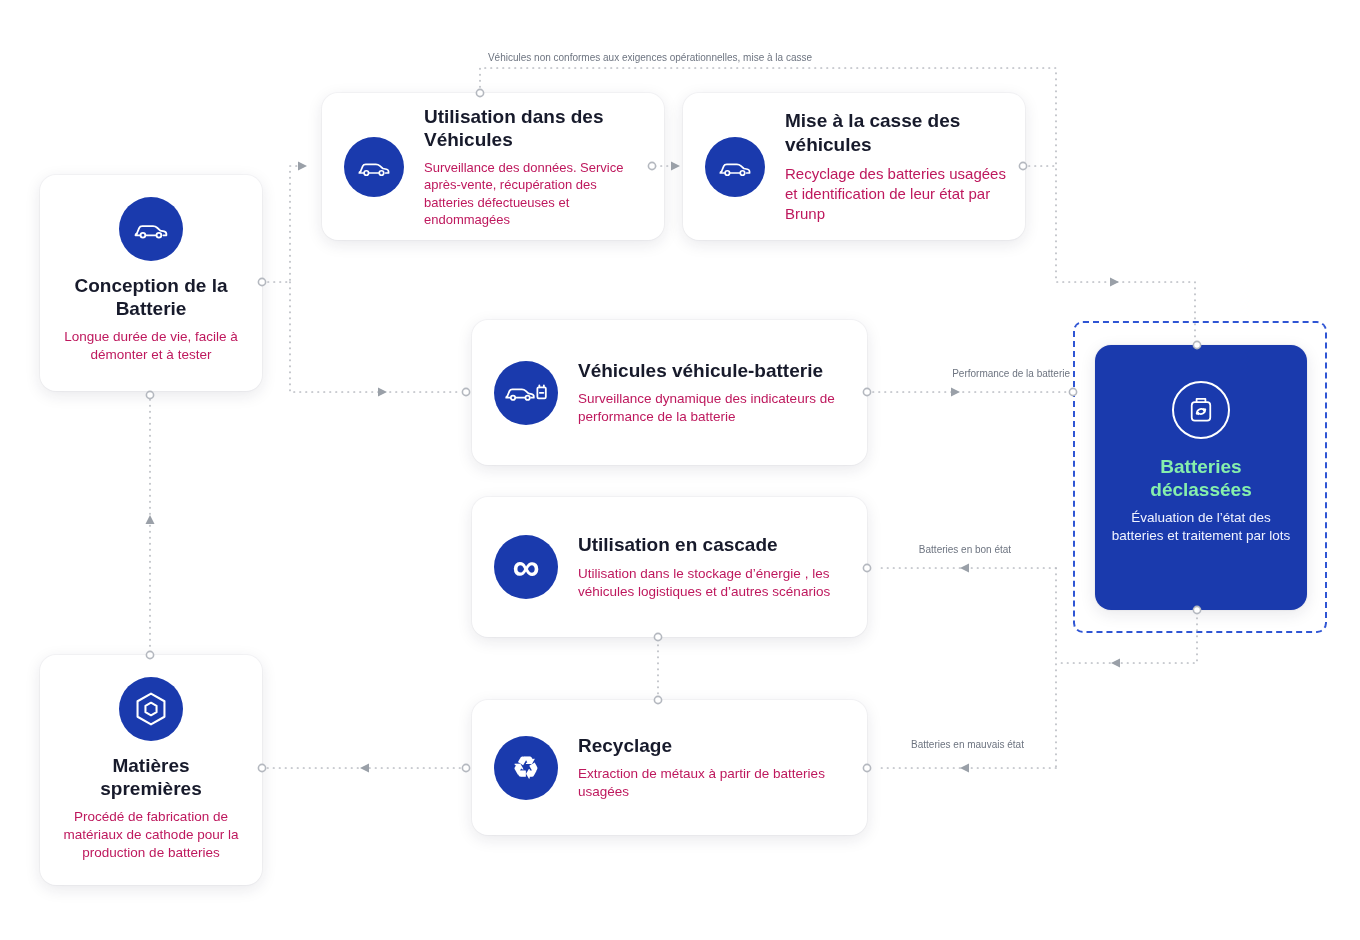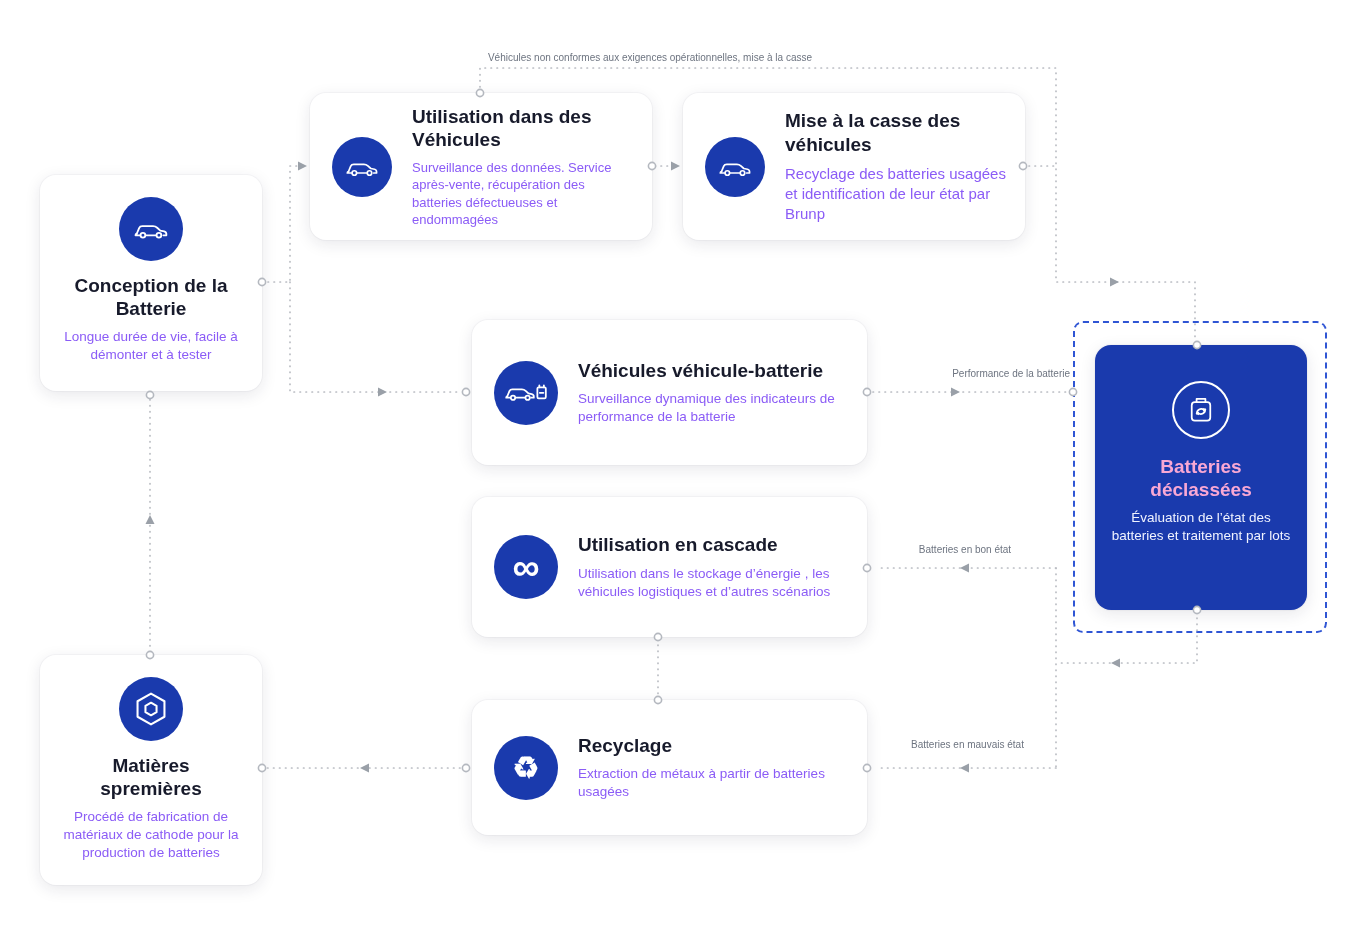--- a/index.html
+++ b/index.html
@@ -15,24 +15,24 @@
   .icon-circle { border-radius:50%; background:var(--brand,#1a3aad); color:#fff; flex:none;
                  display:flex; align-items:center; justify-content:center; }
   .card-v .icon-circle { width:64px; height:64px; margin-bottom:13px; }
   .card-h .icon-circle { width:60px; height:60px; }
   .glyph { color:#fff; font-weight:bold; line-height:1; }
   .glyph.infinity { font-size:38px; }
   .glyph.recycle { font-size:30px; }
 
   .node-title { font-size:19px; line-height:1.22; font-weight:bold; color:#171a2b; }
   .card-v .node-title { max-width:165px; }
-  .node-desc { font-size:13.5px; line-height:1.33; color:#8b5cf6; margin-top:8px; }
+  .node-desc { font-size:13.5px; line-height:1.33; color:#be185d; margin-top:8px; }
 
   .blue-card { background:var(--brand,#1a3aad); padding-top:36px; }
-  .blue-card .node-title { color:#f9a8d4; }
+  .blue-card .node-title { color:#86efac; }
   .blue-card .node-desc { color:#f0f3ff; }
   .ring-icon { width:58px; height:58px; border:2.5px solid #fff; border-radius:50%;
                display:flex; align-items:center; justify-content:center; margin-bottom:16px; }
 
   .dashed-frame { position:absolute; border:2px dashed var(--dashed,#2f55d4); border-radius:10px; z-index:1; }
 
   .conn-label { position:absolute; font-size:10px; line-height:1.5; color:#6d7480;
                 text-align:center; z-index:4; }
 
   svg.connectors { position:absolute; left:0; top:0; z-index:5; pointer-events:none; }
@@ -107,21 +107,21 @@
           <path d="M17.6 23 H30.2"></path>
           <circle cx="13.8" cy="23" r="3"></circle>
           <circle cx="34" cy="23" r="3"></circle>
         </g>
       </svg>
     </div>
     <h3 class="node-title">Conception de la Batterie</h3>
     <p class="node-desc">Longue durée de vie, facile à démonter et à tester</p>
   </div>
 
-  <div class="card card-h" style="left:310px; top:93px; width:342px; height:147px;">
+  <div class="card card-h" style="left:322px; top:93px; width:342px; height:147px;">
     <div class="icon-circle">
       <svg viewBox="0 0 48 30" width="36" height="24">
         <g fill="none" stroke="#fff" stroke-width="2.3" stroke-linecap="round" stroke-linejoin="round">
           <path d="M6 21 L9 13.8 Q10 11.4 13 11.4 L26.6 11.4 Q29.6 11.4 31.8 13.4 L35.8 17 L40.6 18 Q43.4 18.7 43.4 21.4 V23 H39.6"></path>
           <path d="M6 21 Q4.4 21.3 4.4 23 H10"></path>
           <path d="M17.6 23 H30.2"></path>
           <circle cx="13.8" cy="23" r="3"></circle>
           <circle cx="34" cy="23" r="3"></circle>
         </g>
       </svg>

